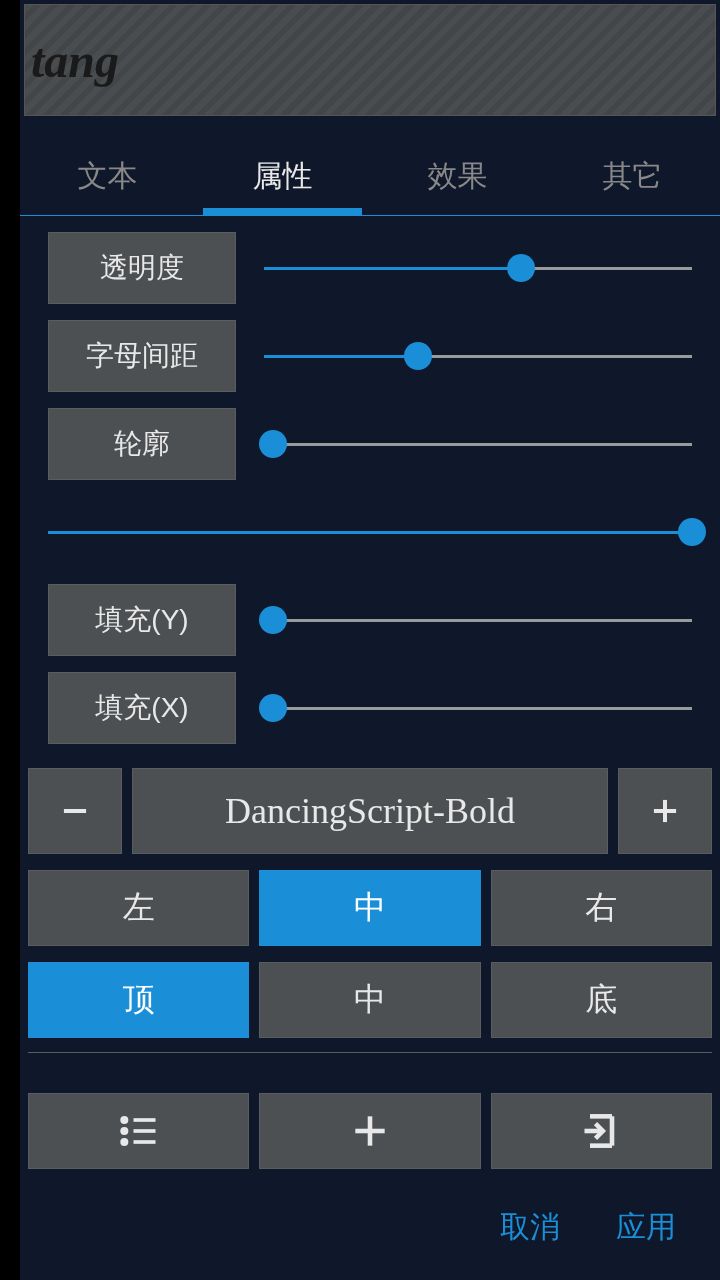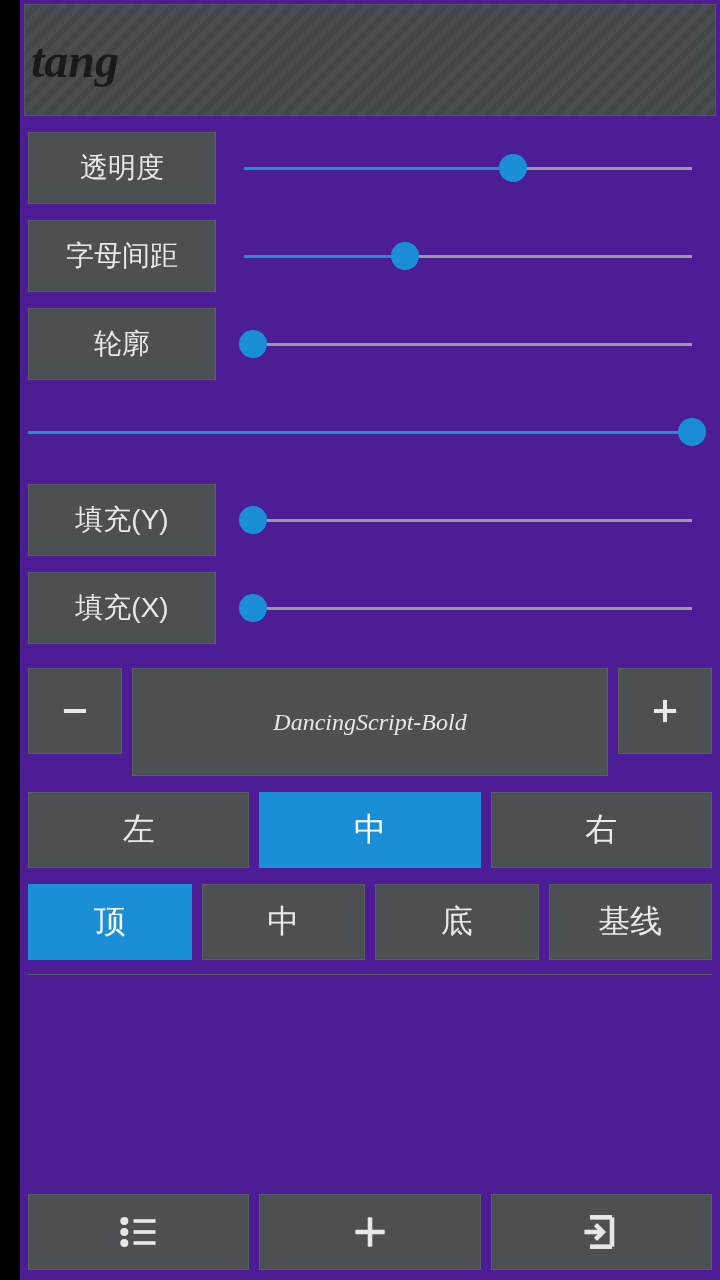--- a/index.html
+++ b/index.html
@@ -9,21 +9,21 @@
   background: #000;
   font-family: -apple-system, "Helvetica Neue", Arial, sans-serif;
   overflow: hidden;
 }
 .panel {
   position: absolute;
   left: 20px;
   top: 0;
   right: 0;
   bottom: 0;
-  background: #4c1d95;
+  background: #0f172a;
   display: flex;
   flex-direction: column;
 }
 .preview {
   height: 112px;
   background: repeating-linear-gradient(
     135deg,
     #4a4d4f 0px,
     #4a4d4f 6px,
     #434648 6px,
@@ -75,20 +75,21 @@
   padding: 0 8px;
   position: relative;
 }
 .content::-webkit-scrollbar { width: 4px; }
 .content::-webkit-scrollbar-thumb { background: #666; }
 .slider-row {
   display: flex;
   align-items: center;
   gap: 28px;
   margin-top: 16px;
+  margin-left: 20px;
 }
 .slider-label {
   width: 188px;
   height: 72px;
   background: #4d5052;
   border: 1px solid #5a5d5f;
   color: #e8e8e8;
   font-size: 28px;
   display: flex;
   align-items: center;
@@ -134,30 +135,29 @@
   height: 86px;
   background: #4d5052;
   border: 1px solid #5a5d5f;
   display: flex;
   align-items: center;
   justify-content: center;
   color: #e8e8e8;
 }
 .font-name {
   flex: 1;
-  height: 108px;
+  height: 86px;
   background: #4d5052;
   border: 1px solid #5a5d5f;
   display: flex;
   align-items: center;
   justify-content: center;
   color: #e8e8e8;
   font-family: "Brush Script MT", cursive;
-  font-style: italic;
-  font-size: 24px;
+  font-size: 36px;
 }
 .seg-row {
   display: flex;
   gap: 10px;
   margin-top: 16px;
 }
 .seg-btn {
   flex: 1;
   height: 76px;
   background: #4d5052;
@@ -209,20 +209,26 @@
 </style>
 </head>
 <body>
 
 <div class="panel">
 
   <div class="preview">
     <span class="preview-text">tang</span>
   </div>
 
+  <div class="tabs">
+    <div class="tab">文本</div>
+    <div class="tab active">属性</div>
+    <div class="tab">效果</div>
+    <div class="tab">其它</div>
+  </div>
 
   <div class="content">
 
     <div class="slider-row">
       <div class="slider-label">透明度</div>
       <div class="slider">
         <div class="slider-track">
             <div class="slider-fill" style="width:60%"></div>
             <div class="slider-thumb" style="left:60%"></div>
           </div>
@@ -296,21 +302,20 @@
     <div class="seg-row">
       <div class="seg-btn">左</div>
       <div class="seg-btn active">中</div>
       <div class="seg-btn">右</div>
     </div>
 
     <div class="seg-row">
       <div class="seg-btn active">顶</div>
       <div class="seg-btn">中</div>
       <div class="seg-btn">底</div>
-      <div class="seg-btn">基线</div>
     </div>
 
     <div class="divider"></div>
 
   </div>
 
   <div class="bottom-row">
     <div class="bottom-btn">
       <svg width="44" height="44" viewBox="0 0 24 24" fill="none" stroke="#e8e8e8" stroke-width="2">
           <circle cx="4" cy="6" r="1.2" fill="#e8e8e8"></circle>
@@ -331,14 +336,18 @@
       <svg width="44" height="44" viewBox="0 0 24 24" fill="none" stroke="#e8e8e8" stroke-width="2.5">
           <line x1="6" y1="4" x2="18" y2="4"></line>
           <line x1="18" y1="4" x2="18" y2="20"></line>
           <line x1="18" y1="20" x2="6" y2="20"></line>
           <line x1="3" y1="12" x2="13" y2="12"></line>
           <polyline points="9,8 13,12 9,16"></polyline>
         </svg>
     </div>
   </div>
 
+  <div class="actions">
+    <button class="action-btn">取消</button>
+    <button class="action-btn">应用</button>
+  </div>
 
 </div>
 
 </body></html>

